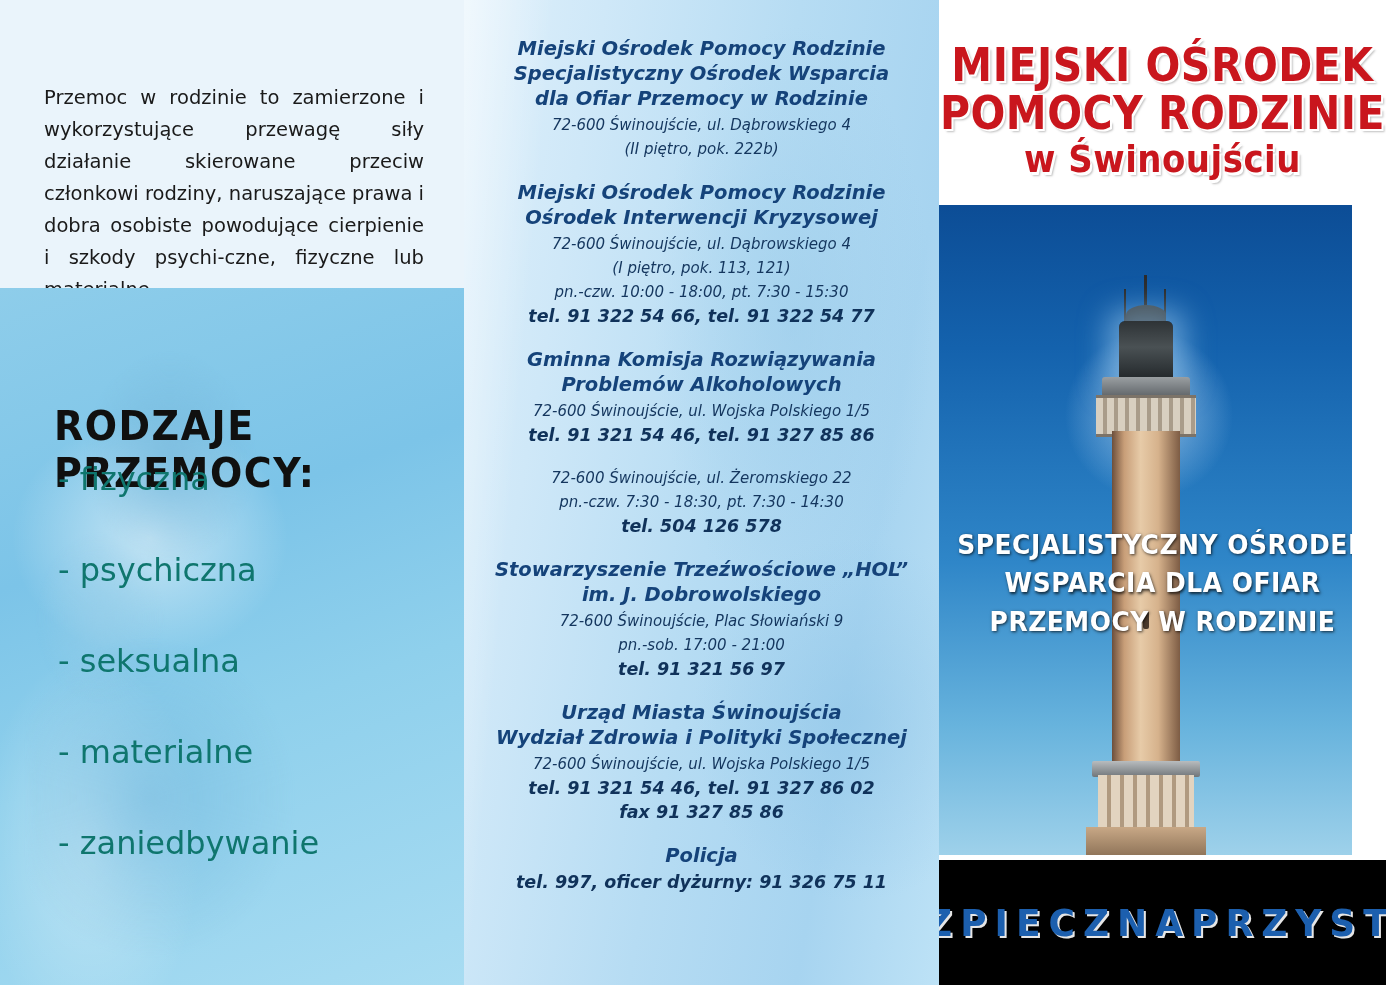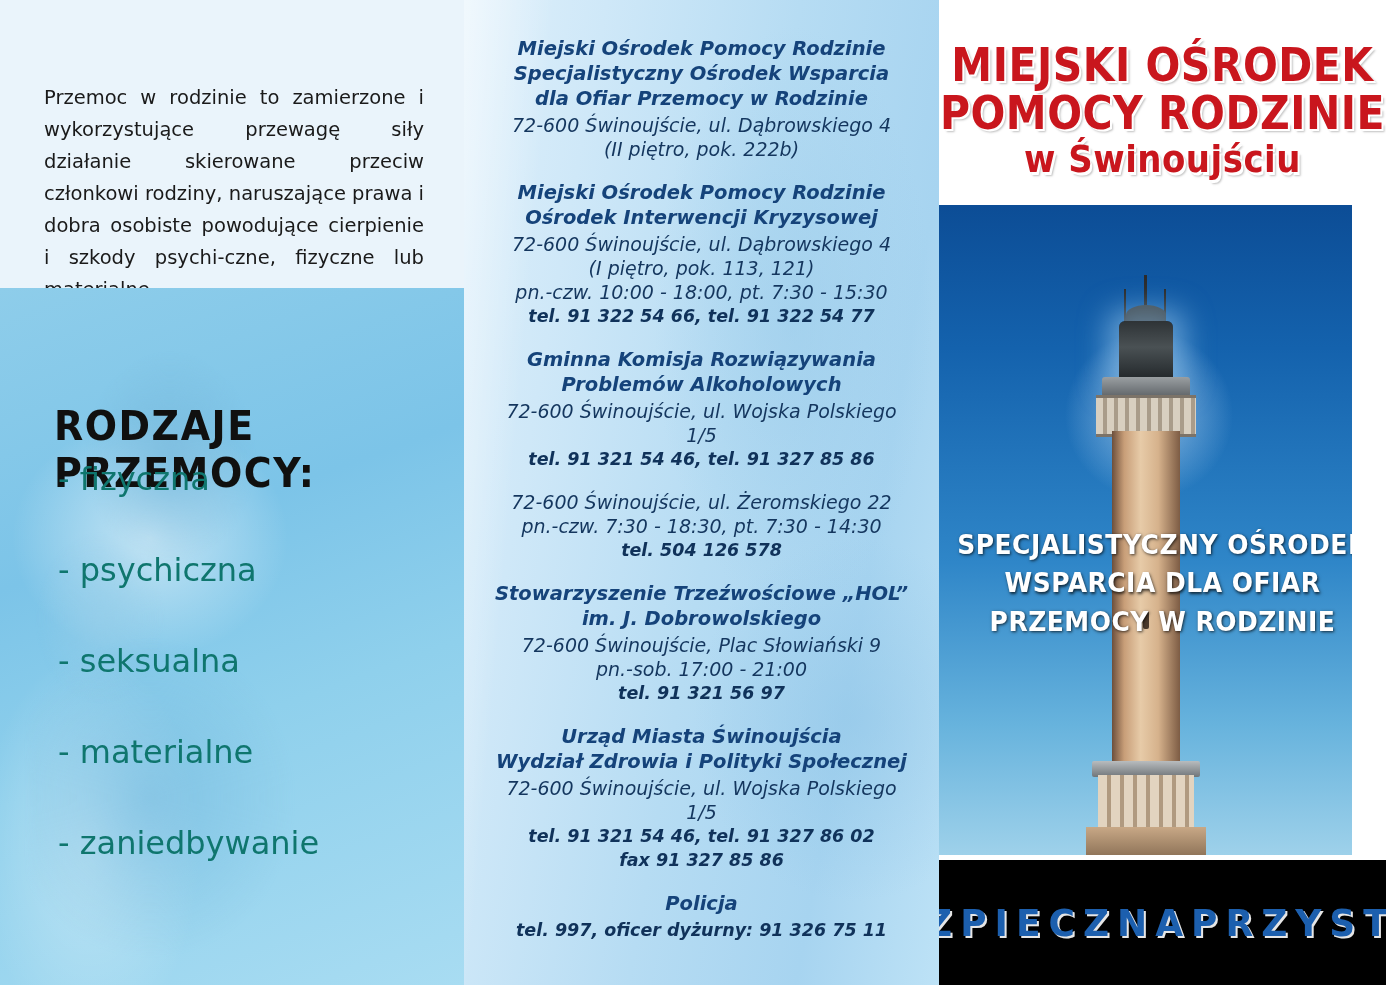--- a/index.html
+++ b/index.html
@@ -79,21 +79,21 @@
       radial-gradient(ellipse 230px 260px at 390px 720px, rgba(140,195,230,.5) 0%, rgba(140,195,230,0) 70%);
   }
   .mid-content{position:relative;z-index:3;padding:36px 26px 0 26px;text-align:center;color:#12395f;}
   .blk{margin-bottom:19px;font-style:italic;}
   .blk h3{
     margin:0 0 2px 0;
     font-size:19.5px;line-height:25px;font-weight:bold;color:#15437a;
     font-family:"DejaVu Sans", sans-serif;
   }
   .blk .addr{
-    font-size:19px;line-height:24px;color:#14365e;
+    font-size:15px;line-height:24px;color:#14365e;
     font-family:"DejaVu Sans", sans-serif;
   }
   .blk .tel{
     font-size:17.5px;line-height:24px;font-weight:bold;color:#10325a;
     font-family:"DejaVu Sans", sans-serif;
   }
 
   
   .panel-right{
     position:absolute;left:939px;top:0;width:447px;height:985px;

